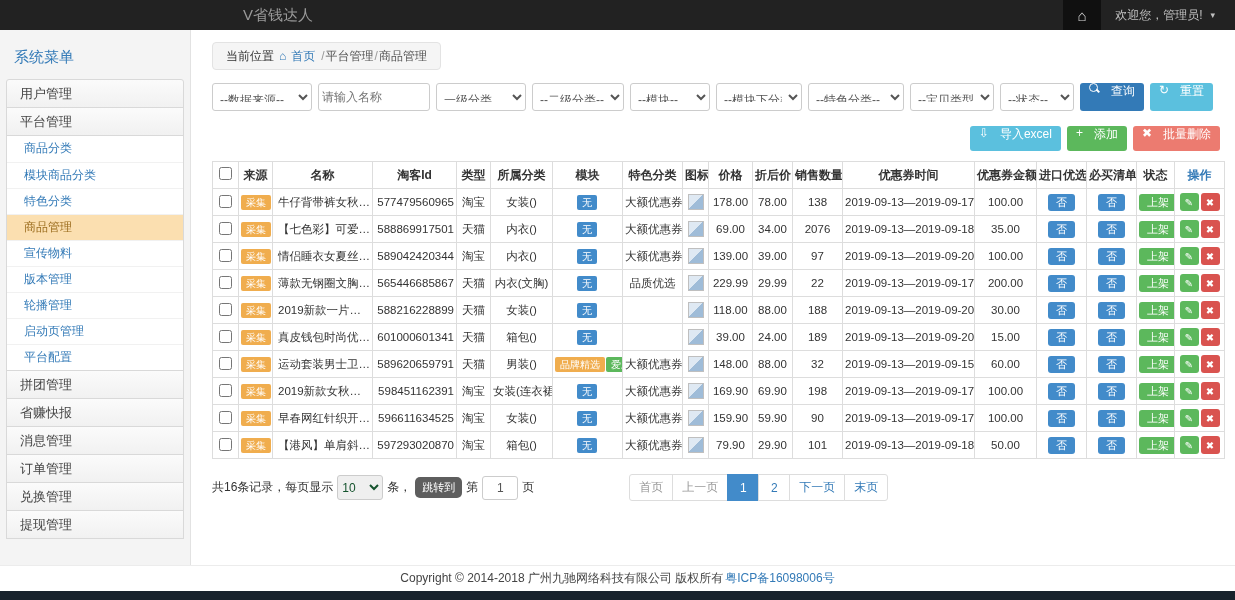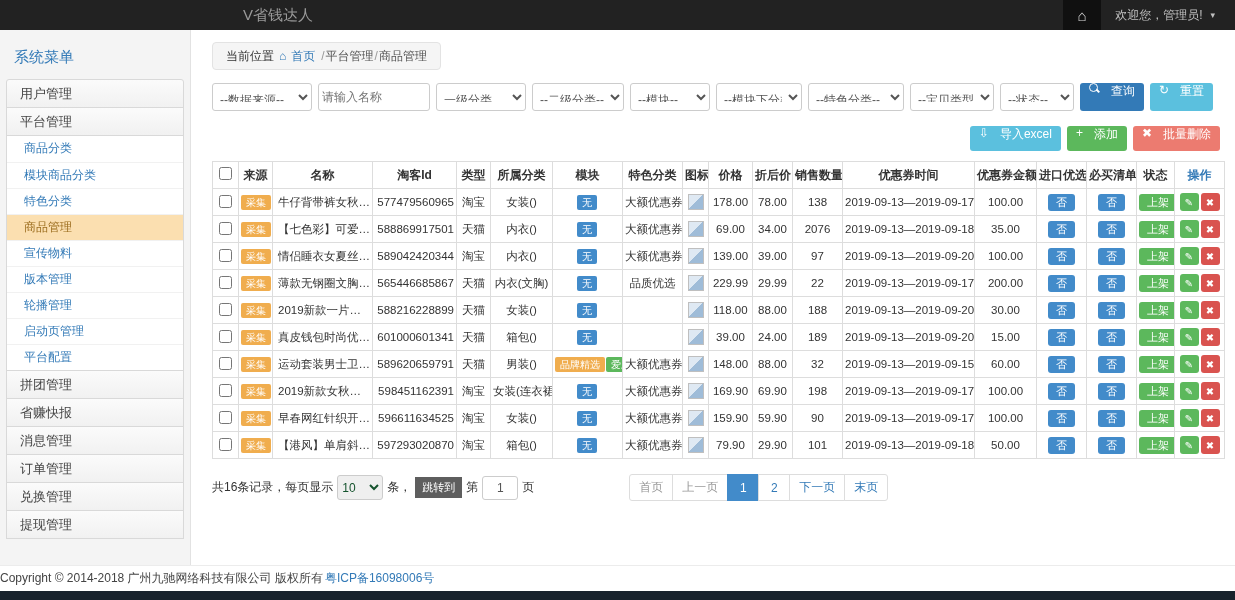--- a/index.html
+++ b/index.html
@@ -44,29 +44,29 @@
 .badge{display:inline-block;border-radius:2px;color:#fff;padding:2px 5px;font-size:10px;line-height:1.1}
 .b-orange{background:#f0ad4e}.b-blue{background:#428bca}.b-green{background:#5cb85c}
 .pill{display:inline-block;border-radius:3px;color:#fff;font-size:11px;padding:3px 8px;cursor:pointer;line-height:1}
 .p-blue{background:#428bca}.p-green{background:#5cb85c}
 .img-ph{display:inline-block;width:16px;height:16px;border:1px solid #bfbfbf;background:linear-gradient(135deg,#dfe9f3 49%,#9fbcd8 50%);vertical-align:middle}
 .opbtn{display:inline-flex;align-items:center;justify-content:center;width:19px;height:18px;border-radius:3px;color:#fff;font-size:10px;cursor:pointer;margin:0 1px;vertical-align:middle}
 .op-edit{background:#5cb85c}.op-del{background:#d9534f}
 .pager-row{display:flex;align-items:center;margin-top:15px}
 .pager-left{display:flex;align-items:center;gap:4px;color:#333}
 .pager-left select{height:25px;border:1px solid #ccc;border-radius:3px;width:46px;font-size:12px;color:#14532d}
-.jump-btn{background:#5e5e5e;color:#fff;border:none;border-radius:0;height:21px;padding:0 7px;font-size:11px;cursor:pointer}
+.jump-btn{background:#5e5e5e;color:#fff;border:none;border-radius:5px;height:21px;padding:0 7px;font-size:11px;cursor:pointer}
 .page-input{width:36px;height:24px;border:1px solid #ccc;border-radius:3px;text-align:center;font-size:12px;color:#555}
 .pager-btns{display:flex;margin-left:95px}
 .page-btn{border:1px solid #ddd;background:#fff;color:#337ab7;height:27px;min-width:32px;padding:0 9px;display:inline-flex;align-items:center;justify-content:center;margin-left:-1px;font-size:12px;cursor:pointer}
 .page-btn:first-child{border-radius:3px 0 0 3px;margin-left:0}
 .page-btn:last-child{border-radius:0 3px 3px 0}
 .page-btn.muted{color:#9a9a9a}
 .page-btn.active{background:#428bca;border-color:#428bca;color:#fff}
-.footer{position:absolute;left:0;right:0;bottom:9px;height:26px;display:flex;align-items:center;background:#fff;color:#444;font-size:12px;gap:2px;border-top:1px solid #ececec}
+.footer{position:absolute;left:0;right:0;bottom:9px;height:26px;display:flex;align-items:center;justify-content:center;background:#fff;color:#444;font-size:12px;gap:2px;border-top:1px solid #ececec}
 .footer a{color:#337ab7;text-decoration:none;cursor:pointer}
 .bottombar{position:absolute;left:0;right:0;bottom:0;height:9px;background:#18222c}
 </style>
 </head>
 <body>
 
 <div class="topbar">
   <span class="brand">V省钱达人</span>
   <div class="top-right">
     <div class="home-btn">

